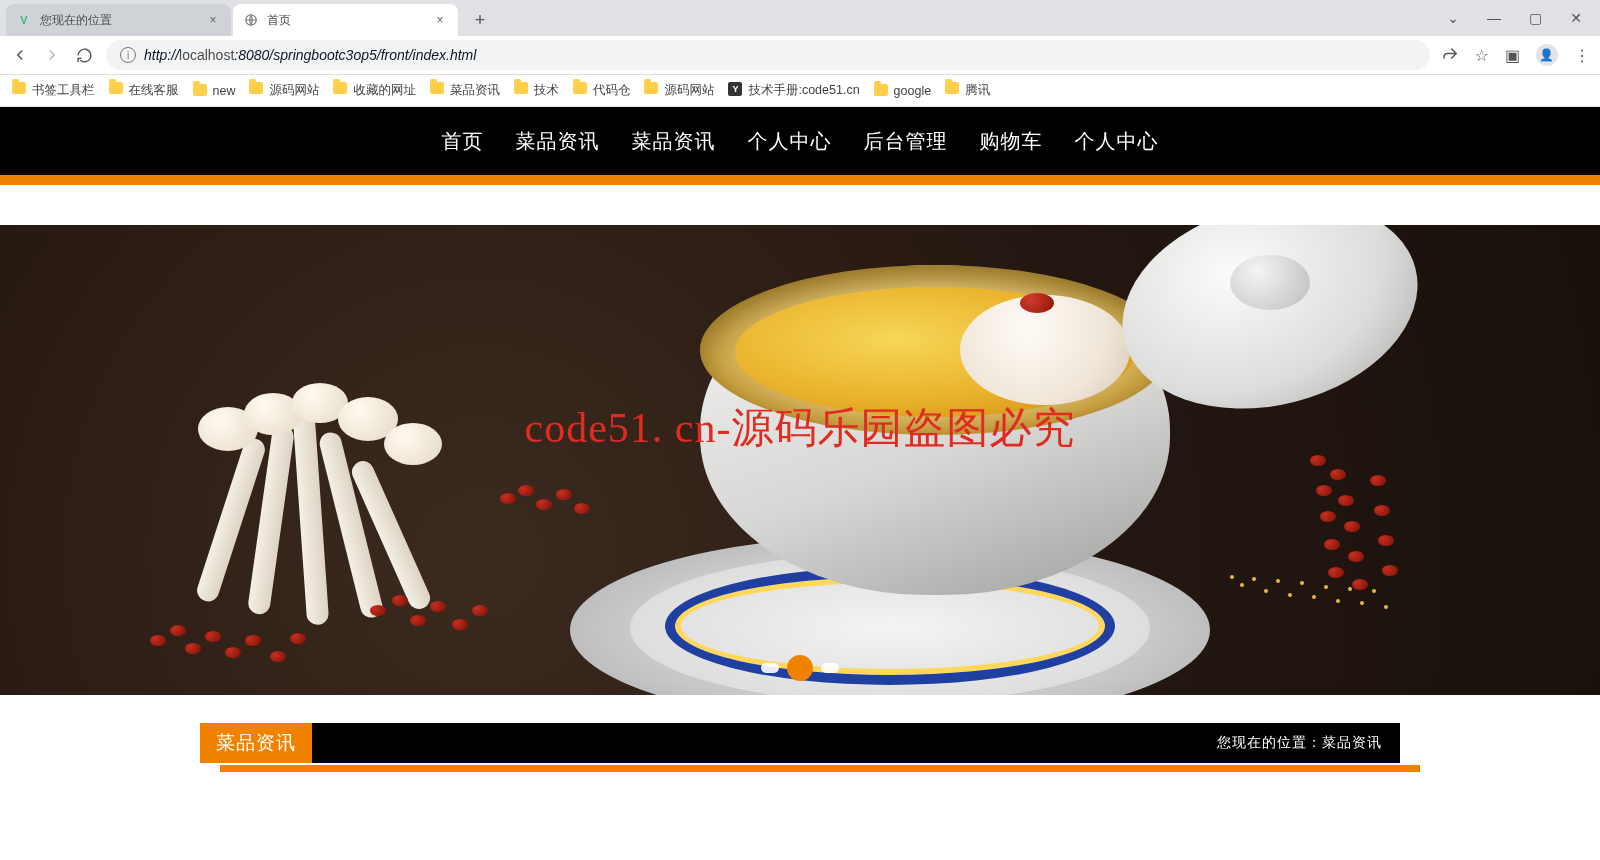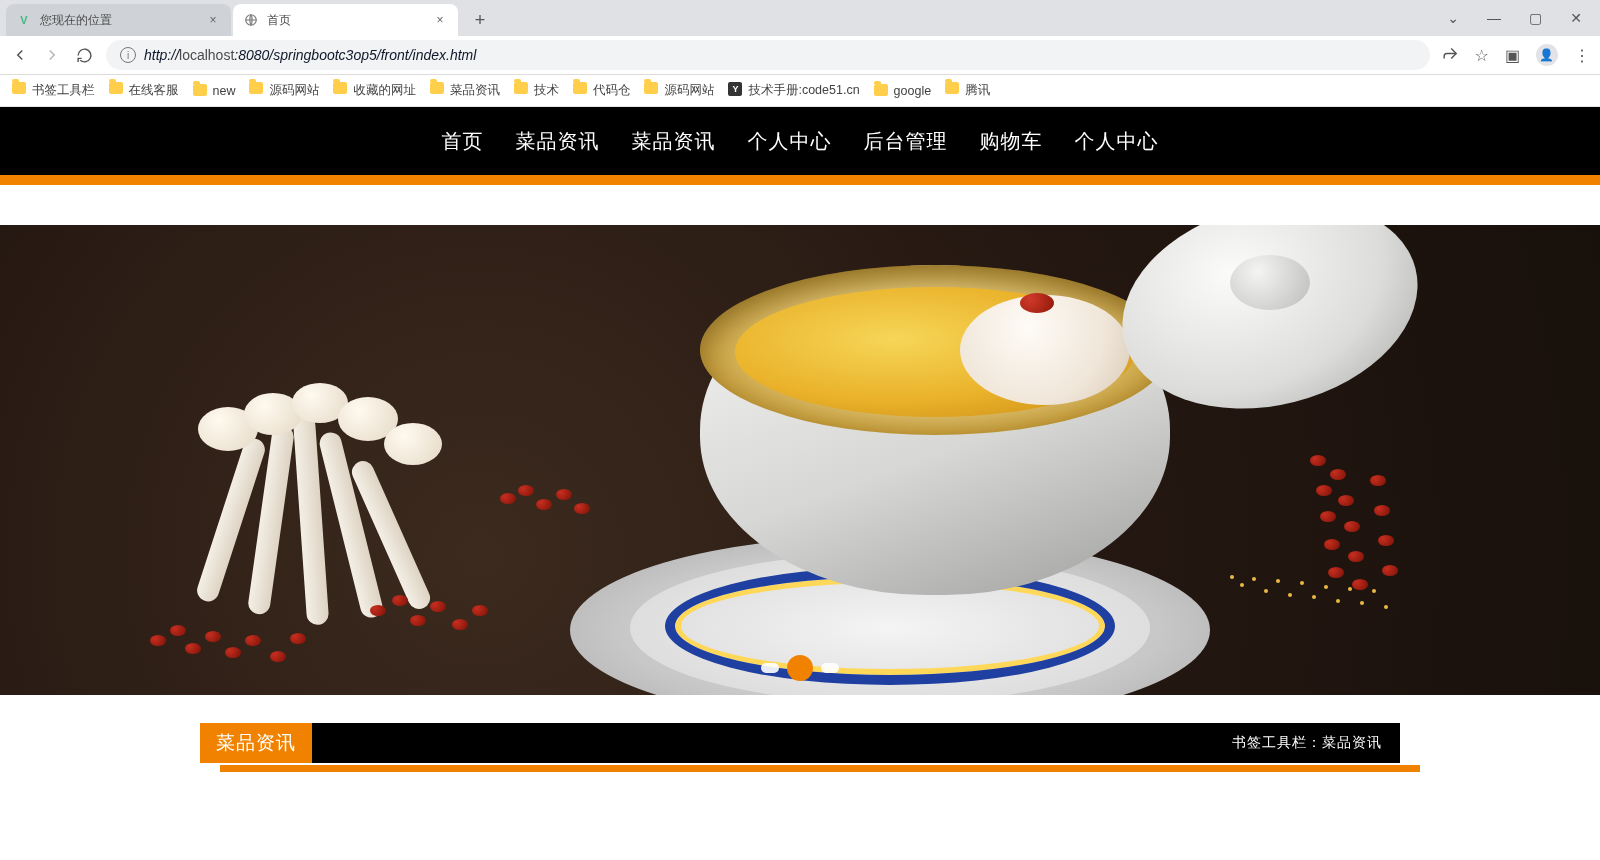--- a/index.html
+++ b/index.html
@@ -274,31 +274,32 @@
         <span class="grain" style="left:70px;top:6px"></span>
         <span class="grain" style="left:82px;top:20px"></span>
         <span class="grain" style="left:94px;top:10px"></span>
         <span class="grain" style="left:106px;top:24px"></span>
         <span class="grain" style="left:118px;top:12px"></span>
         <span class="grain" style="left:130px;top:26px"></span>
         <span class="grain" style="left:142px;top:14px"></span>
         <span class="grain" style="left:154px;top:30px"></span>
     </div>
 
+    <div class="watermark">code51. cn-源码乐园盗图必究</div>
 
     <div class="carousel-dots">
       <span class="dot"></span>
       <span class="dot active"></span>
       <span class="dot"></span>
     </div>
   </div>
 
   <div class="section-wrapper">
     <div class="section-bar">
       <div class="section-tag">菜品资讯</div>
       <div class="breadcrumb">
-        <span>书签工具栏：</span><span>菜品资讯</span>
+        <span>您现在的位置：</span><span>菜品资讯</span>
       </div>
     </div>
     <div class="section-underline"></div>
   </div>
 
 </div>
 
 </body></html>

